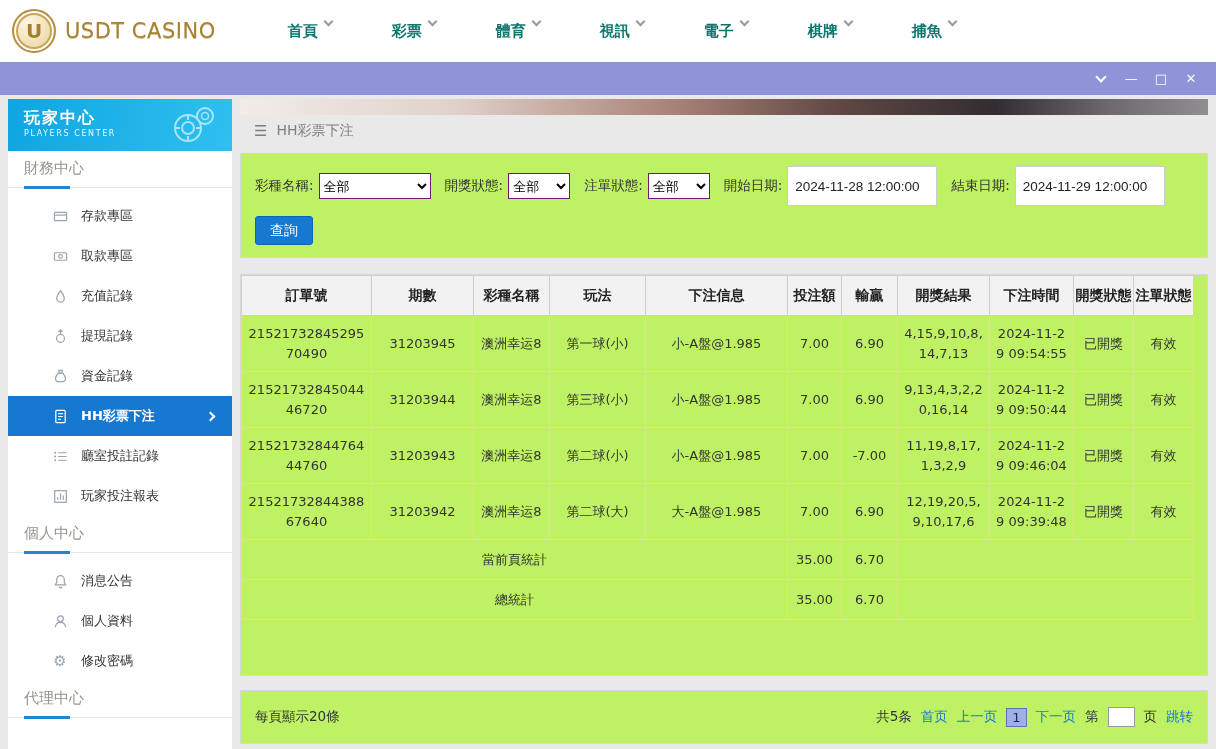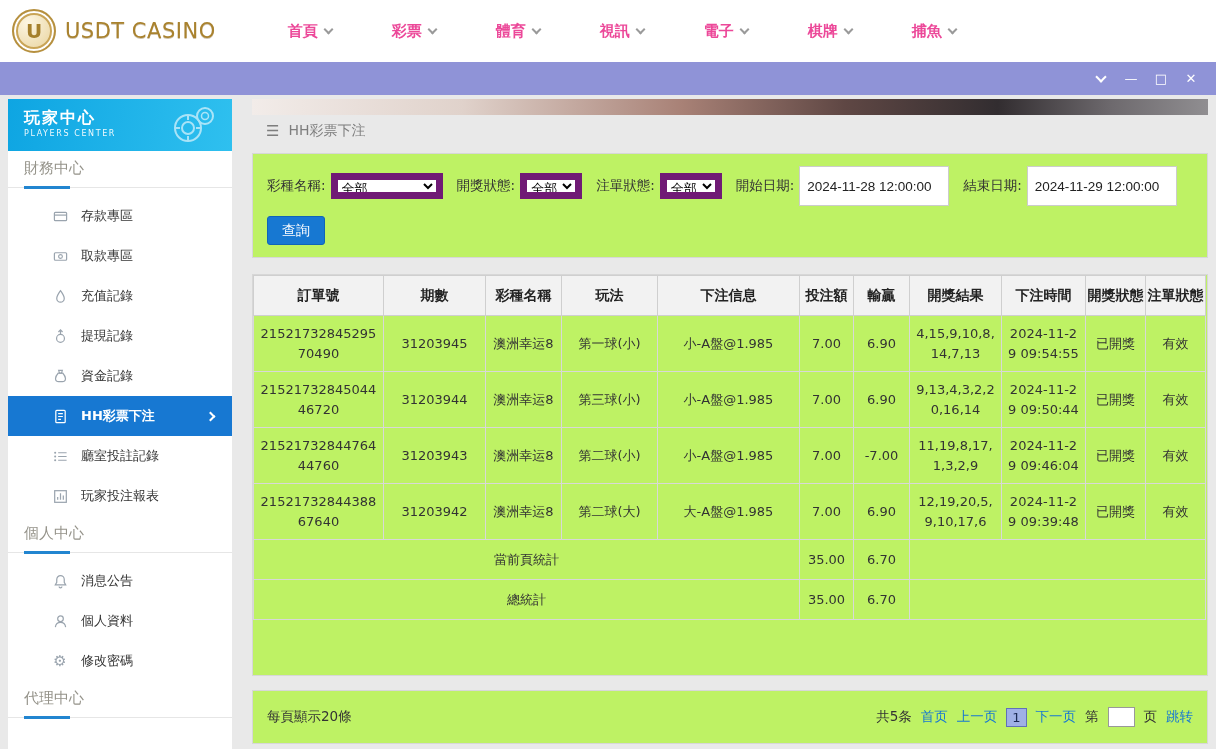--- a/index.html
+++ b/index.html
@@ -7,30 +7,30 @@
   body{font-family:"DejaVu Sans","Liberation Sans",sans-serif;background:#e9e9e9;font-size:13px;color:#333}
 
   
   .topnav{height:62px;background:#fff;display:flex;align-items:center;padding-left:12px}
   .logo{display:flex;align-items:center;gap:9px;cursor:pointer}
   .logo-circle{width:44px;height:44px;border-radius:50%;border:2px solid #b6903f;
     box-shadow:inset 0 0 0 2px #fff,inset 0 0 0 4px #c9a456;display:grid;place-items:center;
     color:#a5802c;font-weight:bold;font-size:20px;background:radial-gradient(circle at 35% 30%,#fdf6e3,#e6cf95)}
   .logo-text{font-size:21px;font-weight:normal;color:#a9822e;letter-spacing:.5px;text-shadow:0 1px 0 rgba(120,85,20,.35)}
   .nav-items{display:flex;margin-left:42px}
-  .nav-item{width:104px;display:flex;align-items:center;justify-content:center;gap:7px;font-size:15px;font-weight:bold;color:#ec4899;cursor:pointer}
+  .nav-item{width:104px;display:flex;align-items:flex-start;justify-content:center;gap:7px;font-size:15px;font-weight:bold;color:#0f766e;cursor:pointer}
   .chev{width:7px;height:7px;border-right:2px solid #9a9a9a;border-bottom:2px solid #9a9a9a;transform:rotate(45deg);margin-top:-4px}
 
   
   .titlebar{height:33px;background:#8f93d7;display:flex;align-items:center;justify-content:flex-end;padding-right:10px}
   .win-btn{width:30px;height:33px;display:grid;place-items:center;color:#fff;font-size:13px;cursor:pointer}
   .chev-w{width:8px;height:8px;border-right:2px solid #fff;border-bottom:2px solid #fff;transform:rotate(45deg);margin-top:-4px}
 
   
-  .workspace{display:flex;gap:20px;padding:4px 8px 0;height:654px;align-items:flex-start}
+  .workspace{display:flex;gap:8px;padding:4px 8px 0;height:654px;align-items:flex-start}
   .sidebar{width:224px;background:#fff;height:650px;overflow:hidden;flex:none}
   .content{flex:1;height:650px;overflow:hidden}
 
   
   .sb-header{height:52px;background:linear-gradient(100deg,#0ea5e2,#2fc0ef);padding:9px 0 0 16px;position:relative;overflow:hidden;color:#fff}
   .sb-title{font-size:16px;font-weight:bold;letter-spacing:2px}
   .sb-sub{font-size:8px;letter-spacing:1.6px;opacity:.92}
   .chip{position:absolute;right:16px;top:5px;opacity:.6}
   .sb-section-title{position:relative;margin-top:0;padding:8px 16px 9px;font-size:15px;color:#95938a;border-bottom:1px solid #e6e6e6}
   .sb-section-title .ul{position:absolute;left:16px;bottom:-2px;width:46px;height:3px;background:#2285d0}
@@ -45,21 +45,21 @@
 
   
   .banner{height:16px;background:linear-gradient(90deg,#f2ece9 0%,#e0d2cb 22%,#a88176 45%,#5f4744 62%,#322d30 78%,#6e6a6e 90%,#908e91 100%)}
   .breadcrumb{height:32px;display:flex;align-items:center;gap:9px;padding-left:14px;color:#7e7e7e;font-size:14px}
   .burger{font-size:15px;color:#7e7e7e;cursor:pointer}
   .panel{background:#bef264;border:1px solid #d7d7d7}
   .filter{margin-top:6px;padding:12px 14px}
   .frow{display:flex;align-items:center;font-size:13.5px;color:#333}
   .frow label{margin:0 5px 0 14px}
   .frow label:first-child{margin-left:0}
-  select{height:26px;border:7px solid #701a75;background:#fff;font-size:13px}
+  select{height:26px;border:1px solid #701a75;background:#fff;font-size:13px}
   .sel-lottery{width:112px}
   .sel-small{width:62px}
   .date-input{height:40px;width:150px;border:1px solid #ccc;font-size:13.5px;padding:0 7px;color:#222}
   .btn-query{margin-top:10px;width:58px;height:29px;background:#1778d2;color:#fff;border:1px solid #1064b8;border-radius:3px;font-size:14px;cursor:pointer}
 
   .tablewrap{margin-top:16px;min-height:402px}
   table{border-collapse:collapse;table-layout:fixed;width:952px}
   th{background:#f2f2f2;font-size:14px;font-weight:bold;height:40px;border:1px solid #cfcfcf;padding:0 1px;white-space:nowrap;overflow:hidden;color:#222}
   td{font-size:13px;color:#333;text-align:center;border:1px solid #d8d8d8;padding:4px;word-break:break-all;line-height:1.5}
   tbody tr.datarow{height:56px}

